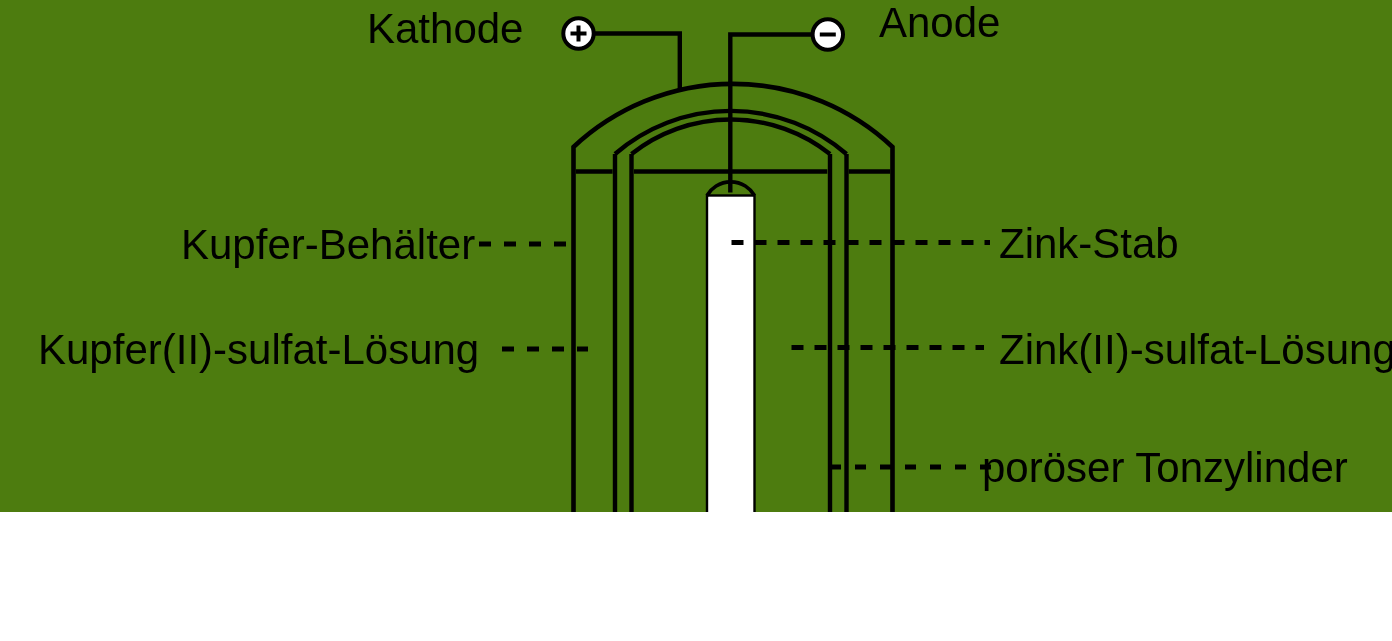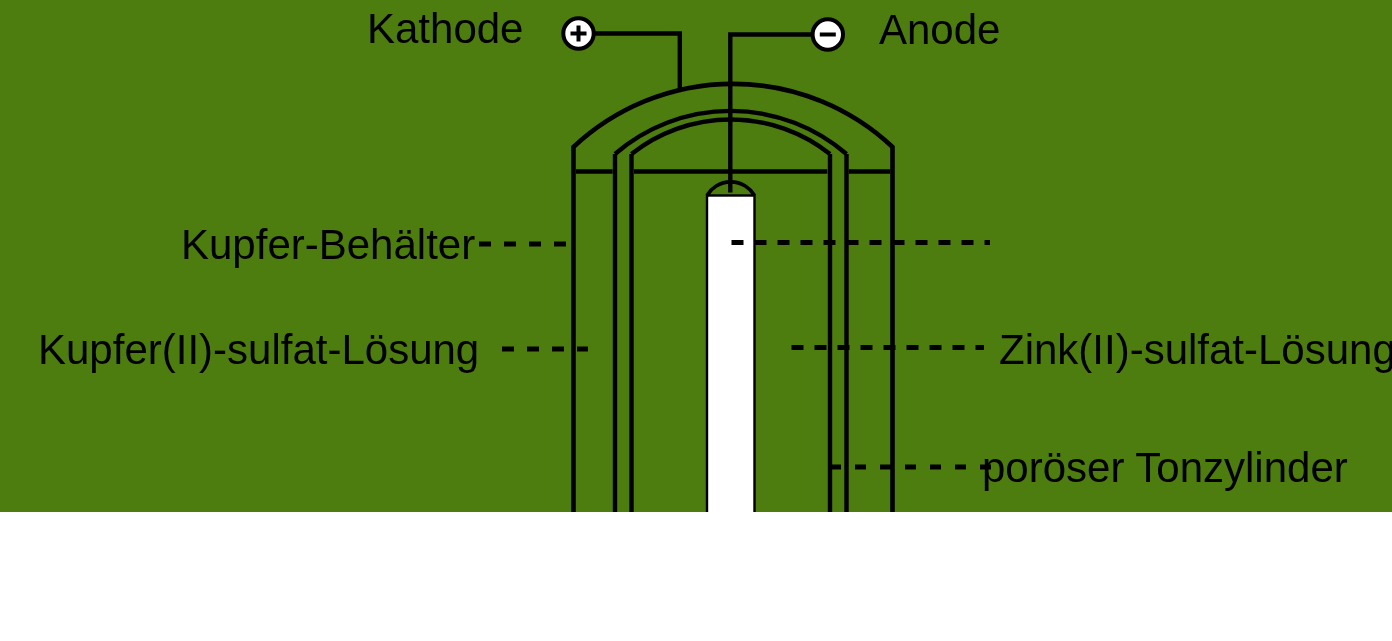--- a/index.html
+++ b/index.html
@@ -55,23 +55,24 @@
     </g>
 
     <path d="M 479 244 L 576 244" fill="none" stroke="#000" stroke-width="4.8" stroke-dasharray="12 13"></path>
     <path d="M 731.5 242.5 L 990 242.5" fill="none" stroke="#000" stroke-width="4.8" stroke-dasharray="12 11"></path>
     <path d="M 502 349 L 588 349" fill="none" stroke="#000" stroke-width="4.8" stroke-dasharray="12 13"></path>
     <path d="M 791.5 347.5 L 984 347.5" fill="none" stroke="#000" stroke-width="4.8" stroke-dasharray="12 11"></path>
     <path d="M 830 467 L 996 467" fill="none" stroke="#000" stroke-width="4.8" stroke-dasharray="11 14"></path>
   </svg>
 
   <div class="lbl" style="left:367px;top:6px;">Kathode</div>
-  <div class="lbl" style="left:879px;top:7px;">Anode</div>
+  <div class="lbl" style="left:879px;top:0;">Anode</div>
 
   <div class="lbl" style="left:38px;top:327px;">Kupfer(II)-sulfat-Lösung</div>
   <div class="lbl" style="left:181px;top:222px;">Kupfer-Behälter</div>
 
+  <div class="lbl" style="left:999px;top:221px;">Zink-Stab</div>
   <div class="lbl" style="left:999px;top:327px;">Zink(II)-sulfat-Lösung</div>
   <div class="lbl" style="left:982px;top:445px;">
     <div>poröser Tonzylinder</div>
   </div>
 
 </div>
 
 </body></html>

